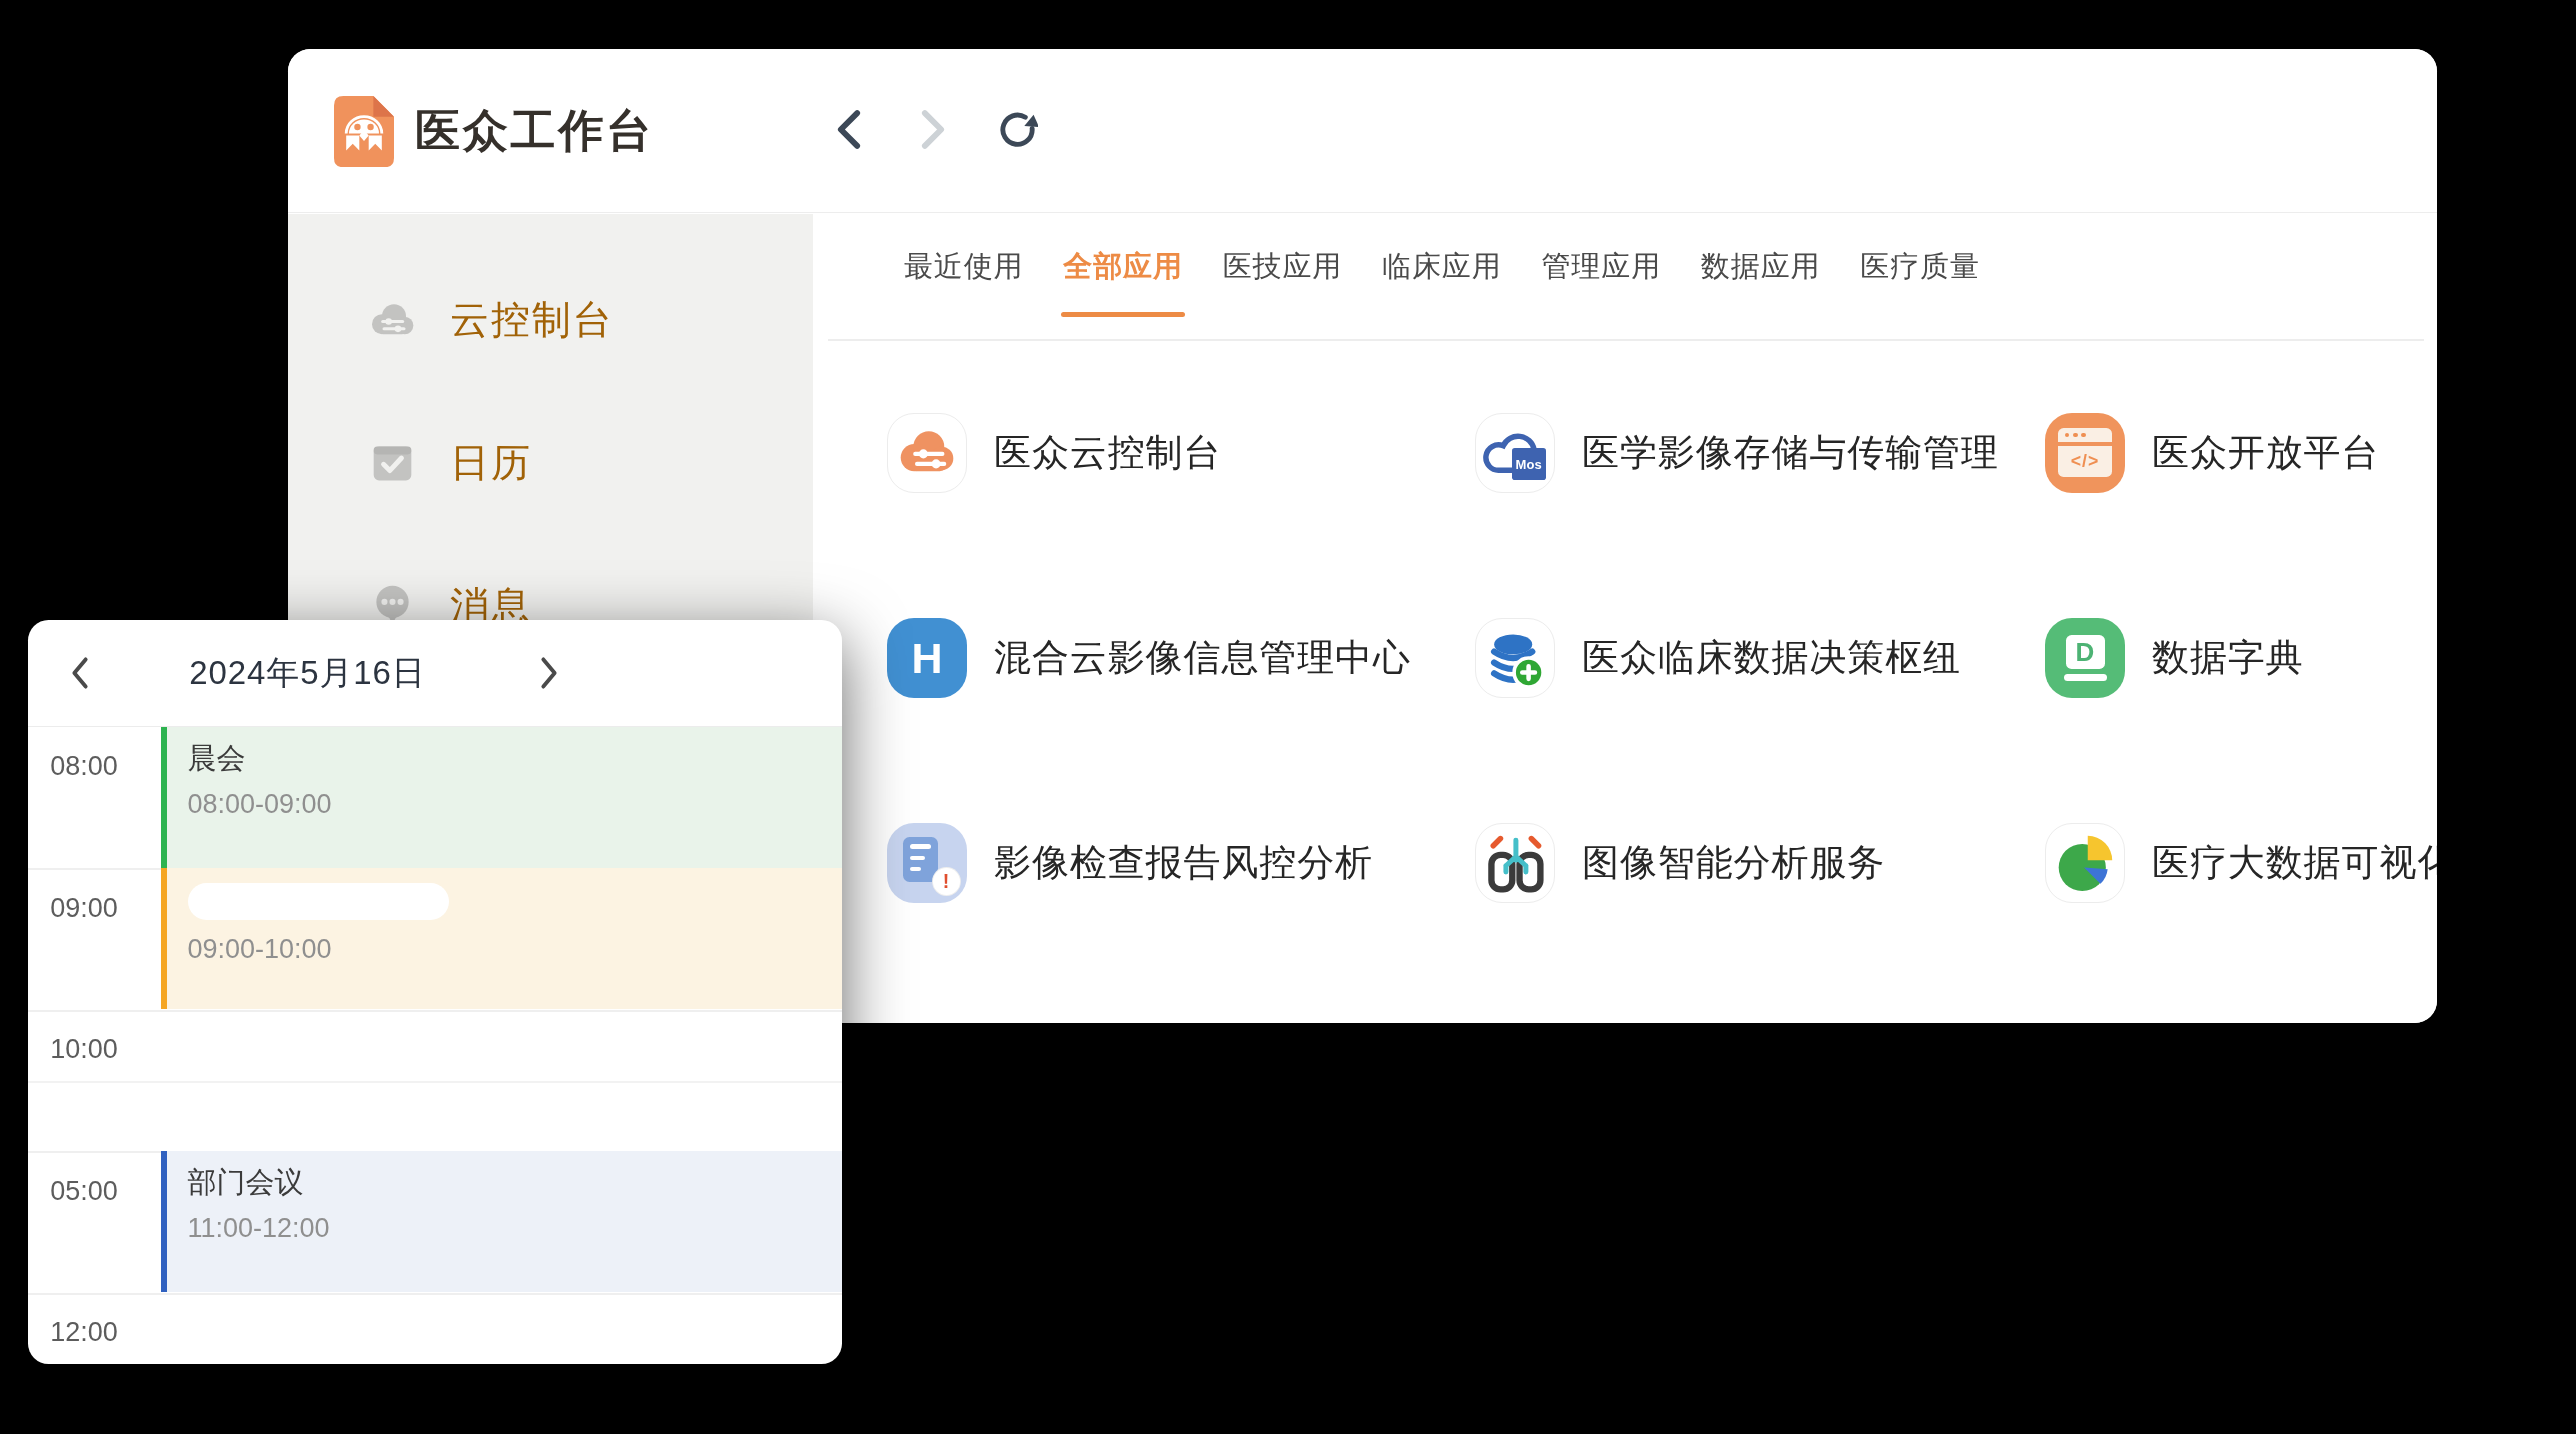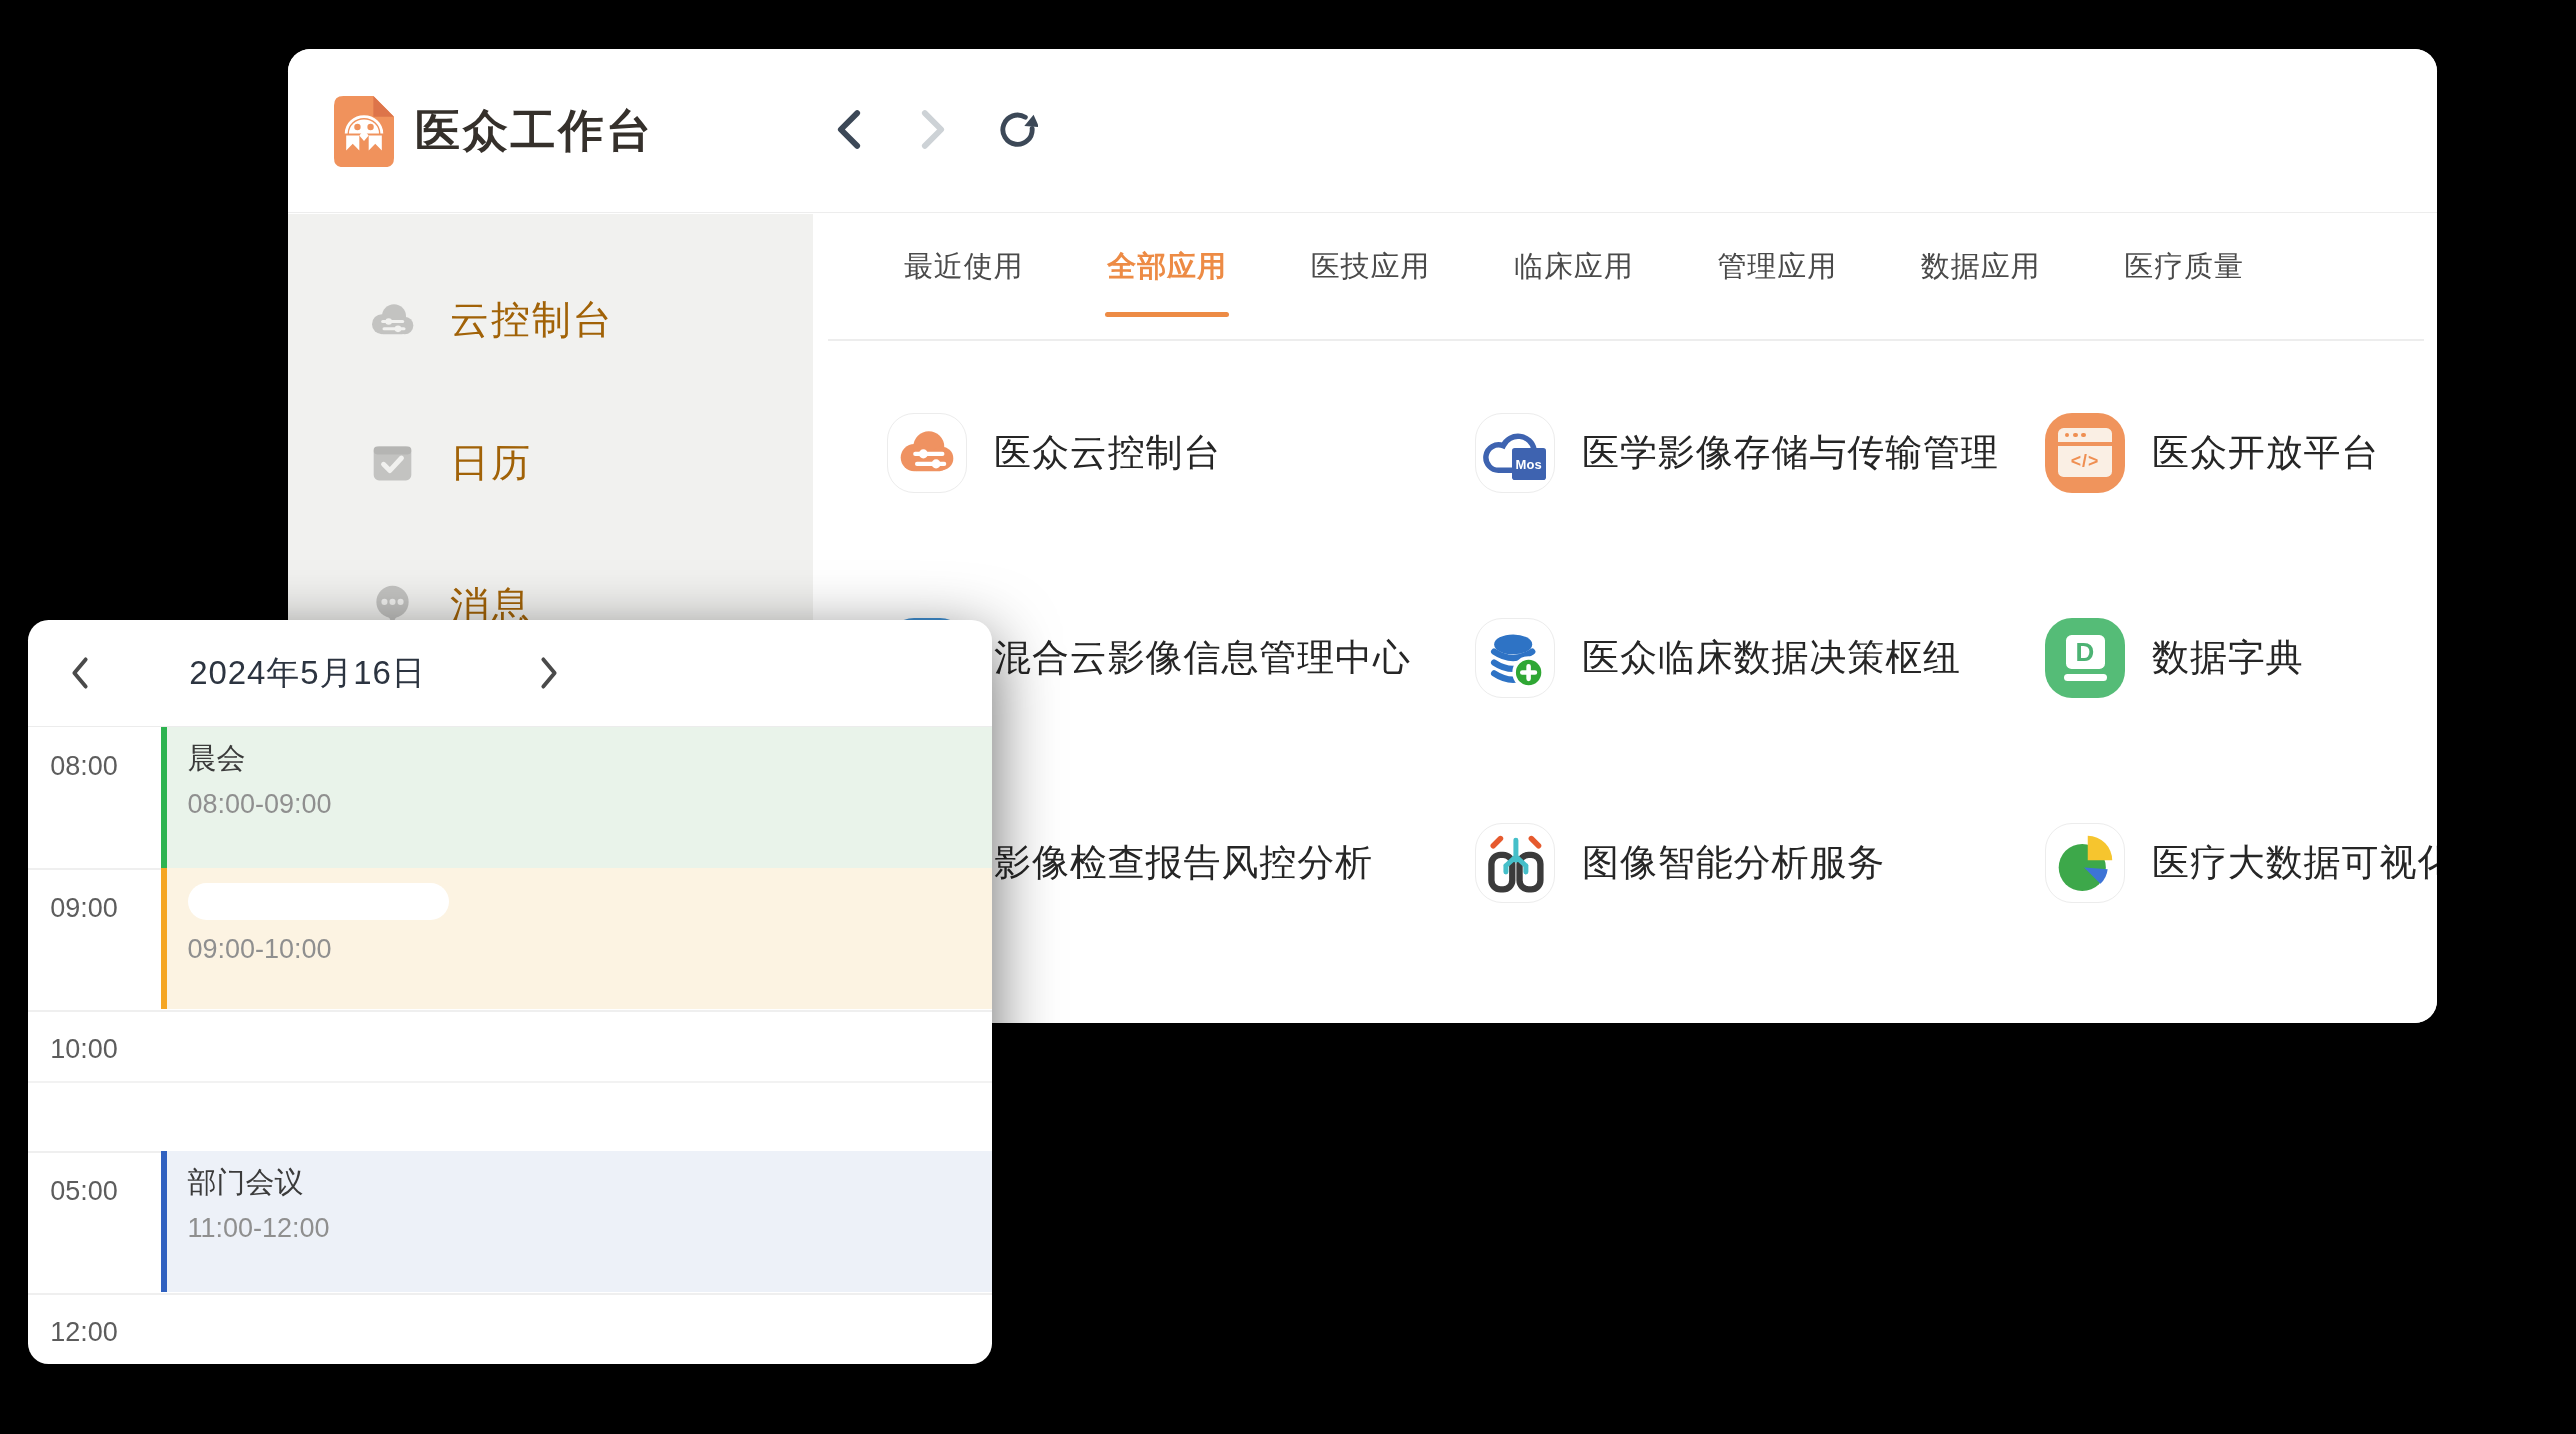--- a/index.html
+++ b/index.html
@@ -20,21 +20,21 @@
   .nav{position:absolute;left:538px;top:0;height:163px;display:flex;align-items:center;gap:39px;}
   .nav-btn{width:45px;height:45px;display:flex;align-items:center;justify-content:center;background:none;border:none;padding:0;cursor:pointer;}
   
   .window-body{position:absolute;left:0;top:165px;right:0;bottom:0;}
   .sidebar{position:absolute;left:0;top:0;bottom:0;width:525px;background:#f1f1ef;padding-top:34px;box-sizing:border-box;}
   .side-item{height:143px;display:flex;align-items:center;padding-left:80px;gap:34px;cursor:pointer;}
   .side-item .s-icon{width:48px;height:48px;flex:0 0 auto;display:flex;align-items:center;justify-content:center;}
   .side-label{font-size:39px;color:#a16207;letter-spacing:1.9px;}
   
   .content{position:absolute;left:525px;top:0;right:0;bottom:0;background:#fff;}
-  .tabs{position:absolute;left:89px;top:0;height:105px;display:flex;align-items:center;gap:80px;}
+  .tabs{position:absolute;left:89px;top:0;height:105px;display:flex;align-items:center;gap:36px;}
   .tab{position:relative;height:100%;display:flex;align-items:center;font-size:29px;color:#4a4a4a;cursor:pointer;padding:0 1.9px;letter-spacing:0.9px;}
   .tab.active{color:#ED8B45;font-weight:700;}
   .tab-underline{position:absolute;left:0;right:0;bottom:1.9px;height:5.6px;border-radius:2.8px;background:#ED8B45;}
   .tab-separator{position:absolute;left:15px;right:13px;top:125px;height:1.9px;background:#ededed;}
   .app-grid{position:absolute;left:74px;top:199px;display:grid;grid-template-columns:588px 570px 577px;grid-auto-rows:205px;}
   .app-item{display:flex;align-items:center;gap:27px;height:80px;cursor:pointer;}
   .app-label{font-size:37px;color:#262626;letter-spacing:0.9px;white-space:nowrap;}
   .tile{width:80px;height:80px;border-radius:27px;position:relative;flex:0 0 auto;box-sizing:border-box;}
   .tile.white{background:#fff;border:1.9px solid #ececec;}
   .tile.orange{background:#F0945C;}
@@ -58,21 +58,21 @@
     color:#4DB374;font-size:26px;font-weight:800;}
   .book-base{width:43px;height:6.5px;background:#fff;border-radius:3.7px;}
   
   .doc{position:absolute;left:16px;top:14px;width:35px;height:45px;background:#7FA3DB;border-radius:6.5px;padding-top:7.4px;box-sizing:border-box;}
   .doc i{display:block;height:4.7px;background:#fff;border-radius:2.8px;margin:0 0 6.5px 7.4px;}
   .doc i.l1{width:20.5px;} .doc i.l2{width:15px;} .doc i.l3{width:10.2px;}
   .alert{position:absolute;right:7.4px;bottom:8.4px;width:27px;height:27px;background:#fff;border-radius:50%;display:flex;align-items:center;justify-content:center;
     color:#E04F2F;font-size:19.5px;font-weight:900;box-shadow:0 0 0 0.9px #eee;}
   
   .calendar-panel{
-    position:absolute;left:28px;top:620px;width:964px;height:744px;background:#fff;border-radius:20.5px;overflow:hidden;
+    position:absolute;left:28px;top:620px;width:814px;height:744px;background:#fff;border-radius:20.5px;overflow:hidden;
     box-shadow:0 18.6px 65px rgba(0,0,0,.6);
   }
   .cal-header{position:absolute;left:0;top:0;right:0;height:106px;}
   .cal-chev{position:absolute;top:0;height:106px;width:56px;display:flex;align-items:center;justify-content:center;background:none;border:none;cursor:pointer;padding:0;}
   .cal-chev.left{left:24px;} .cal-chev.right{left:493px;}
   .cal-date{position:absolute;left:112px;top:0;width:335px;height:106px;display:flex;align-items:center;justify-content:center;
     font-size:33px;color:#2c3440;font-weight:500;letter-spacing:0.9px;}
   .cal-grid{position:absolute;left:0;top:106px;right:0;bottom:0;border-top:1.9px solid #ececec;}
   .hline{position:absolute;left:0;right:0;height:1.9px;background:#efefef;}
   .time-label{position:absolute;left:0;width:112px;text-align:center;font-size:27px;color:#5c5c5c;}

